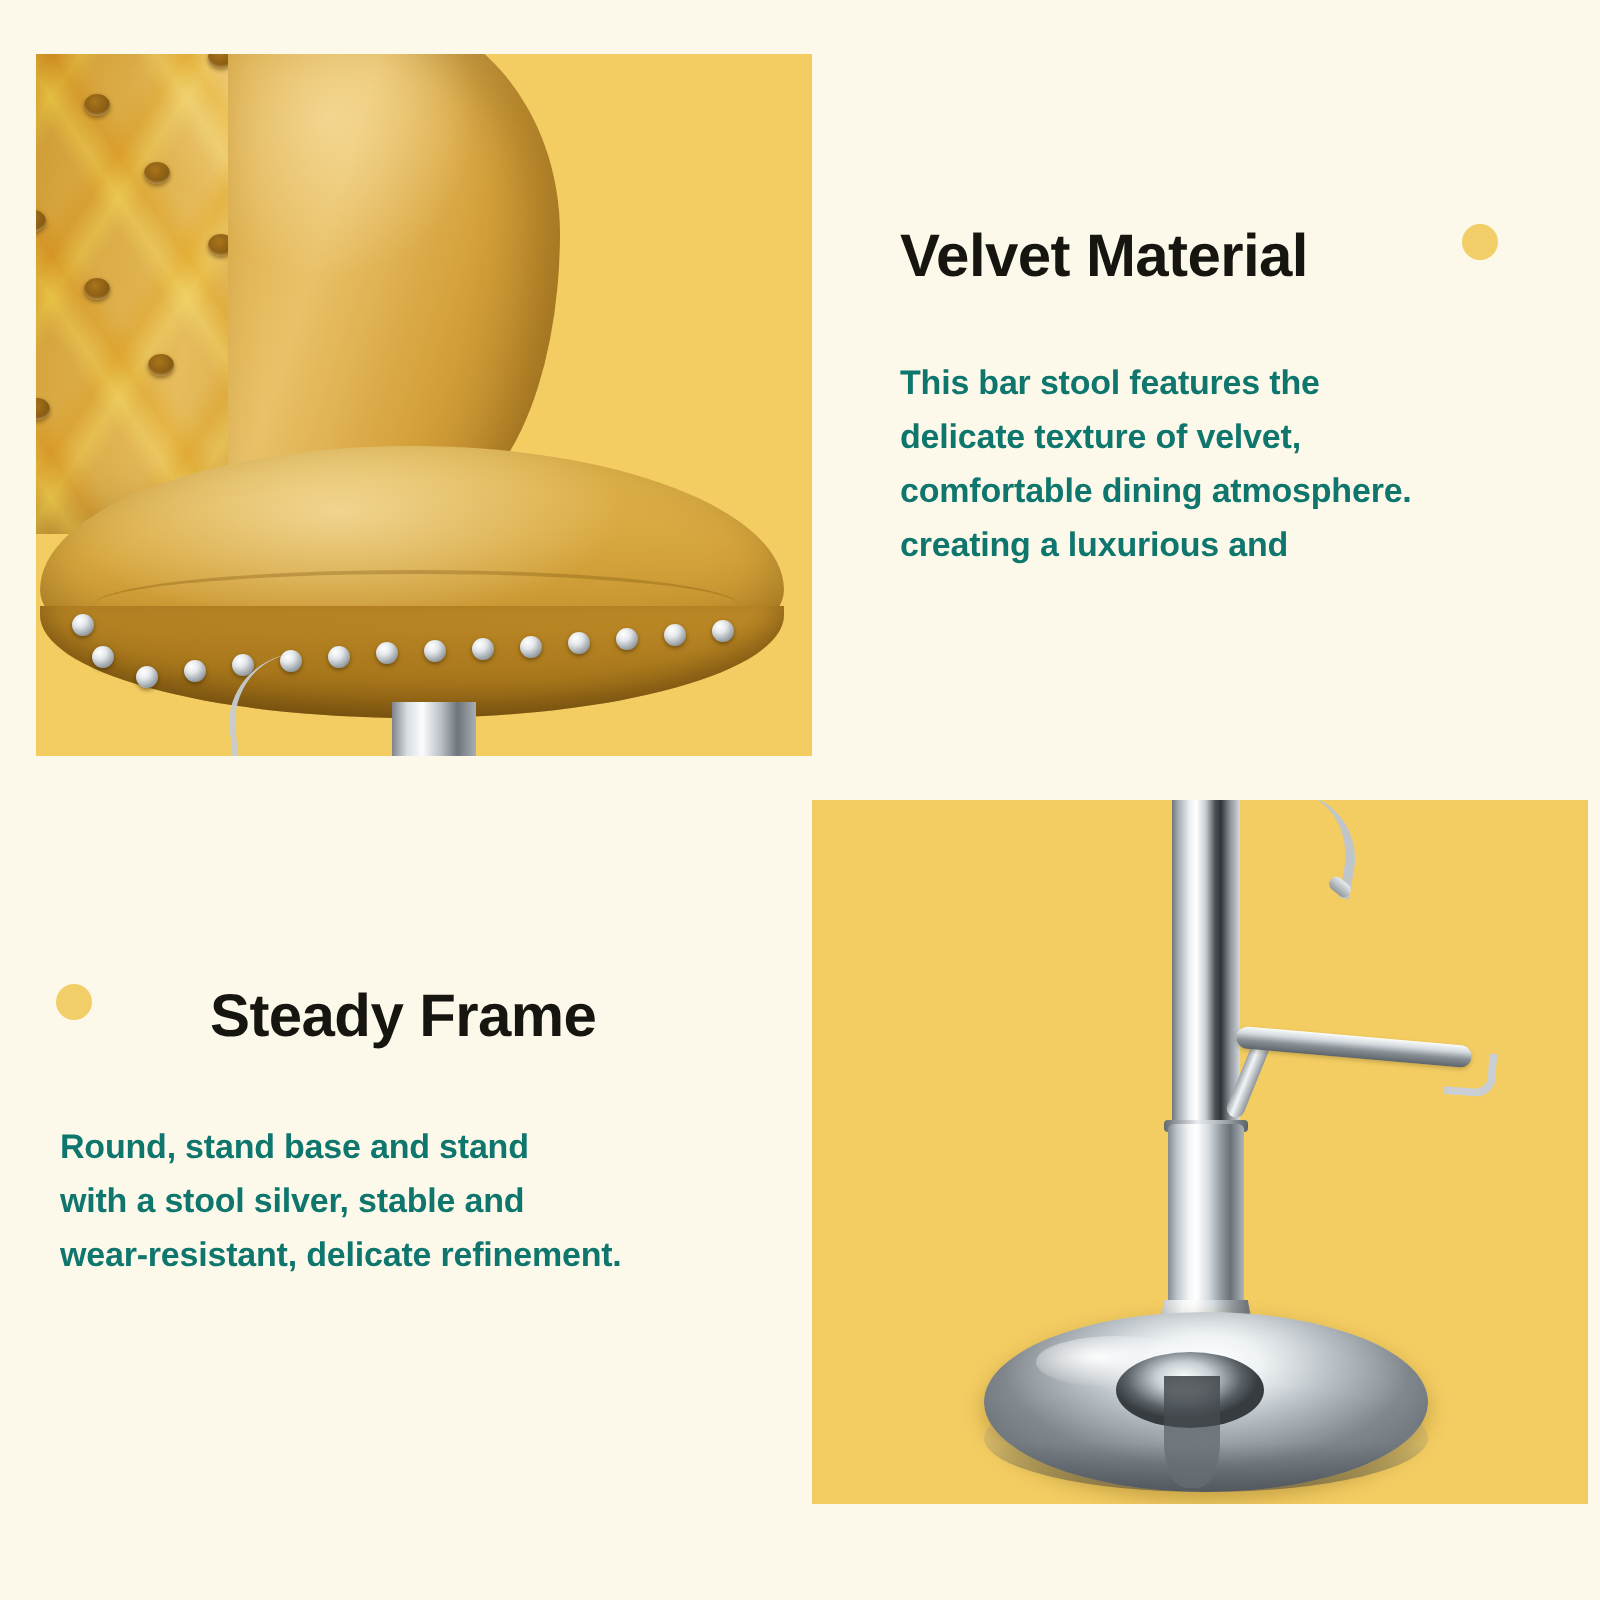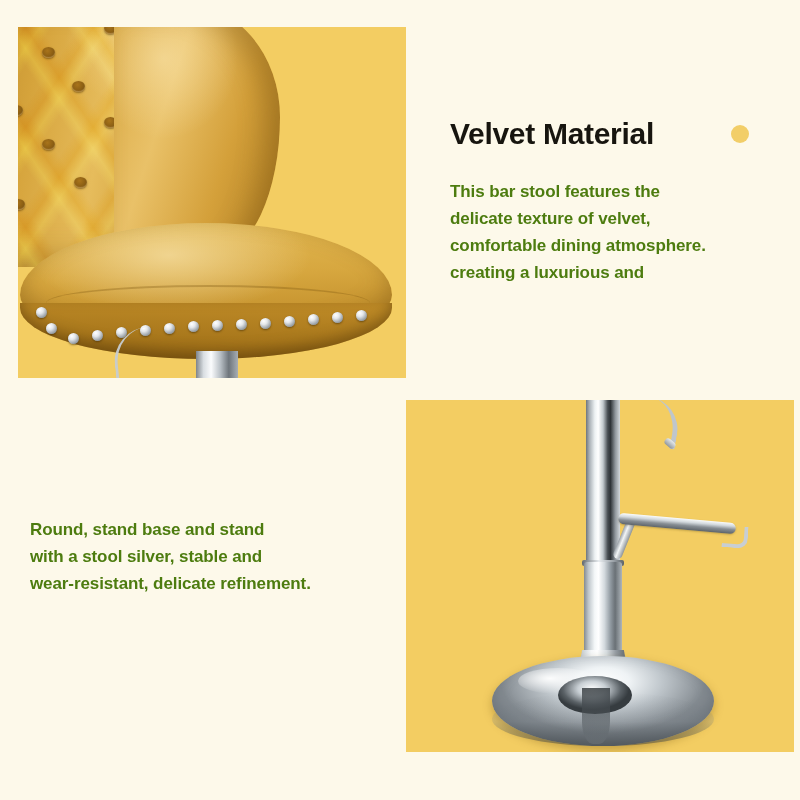--- a/index.html
+++ b/index.html
@@ -55,21 +55,21 @@
     width: 340px;
   }
   #block-frame {
     left: 28px;
     top: 492px;
     width: 356px;
   }
 
   .heading-row {
     display: flex;
-    align-items: center;
+    align-items: flex-start;
     height: 44px;
     gap: 35px;
   }
   #block-velvet .heading-row { justify-content: flex-start; }
   .heading {
     font-size: 30px;
     font-weight: bold;
     color: #17150F;
     letter-spacing: -0.3px;
     line-height: 34px;
@@ -84,21 +84,21 @@
     flex: 0 0 auto;
   }
   #block-velvet .bullet-dot { margin-left: 42px; }
   #block-frame .bullet-dot { margin-right: 24px; }
 
   .body-text {
     margin-top: 22px;
     font-size: 17px;
     line-height: 27px;
     font-weight: bold;
-    color: #4d7c0f;
+    color: #0f766e;
     letter-spacing: -0.1px;
   }
   #block-frame .body-text {
     margin-top: 24px;
     margin-left: 2px;
   }
   .body-text .ln { display: block; white-space: nowrap; }
 
   
   
@@ -444,20 +444,24 @@
     </div>
     <div class="body-text">
       <span class="ln">This bar stool features the</span>
       <span class="ln">delicate texture of velvet,</span>
       <span class="ln">comfortable dining atmosphere.</span>
       <span class="ln">creating a luxurious and</span>
     </div>
   </div>
 
   <div class="text-block" id="block-frame">
+    <div class="heading-row">
+      <div class="bullet-dot"></div>
+      <div class="heading">Steady Frame</div>
+    </div>
     <div class="body-text">
       <span class="ln">Round, stand base and stand</span>
       <span class="ln">with a stool silver, stable and</span>
       <span class="ln">wear-resistant, delicate refinement.</span>
     </div>
   </div>
 
   <div class="photo-panel" id="panel-frame">
     <div class="photo-inner">
       <div class="frame-bg"></div>

